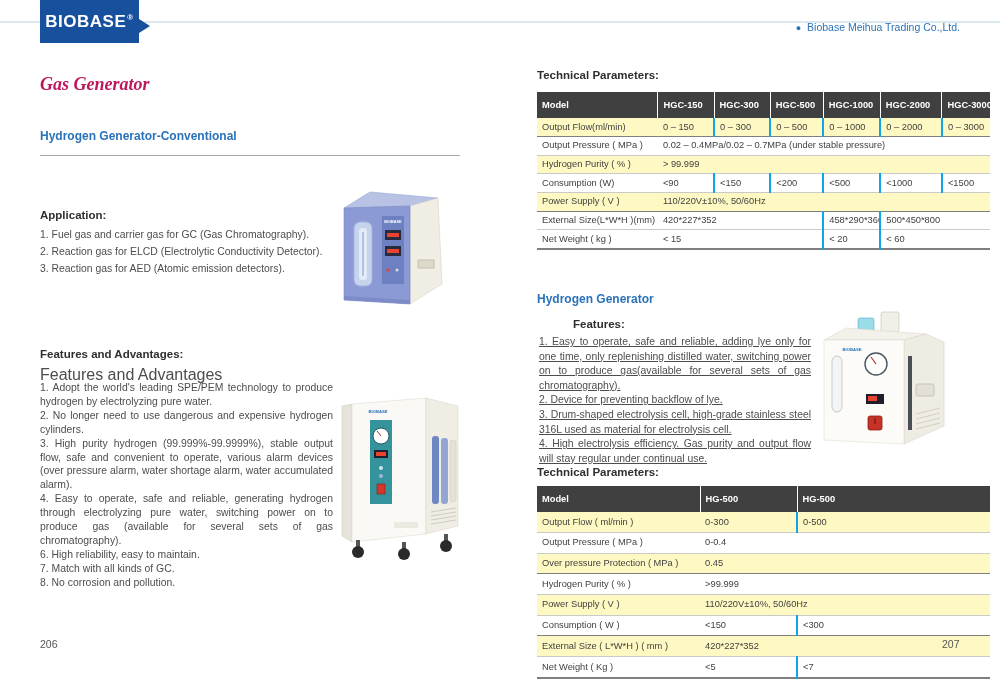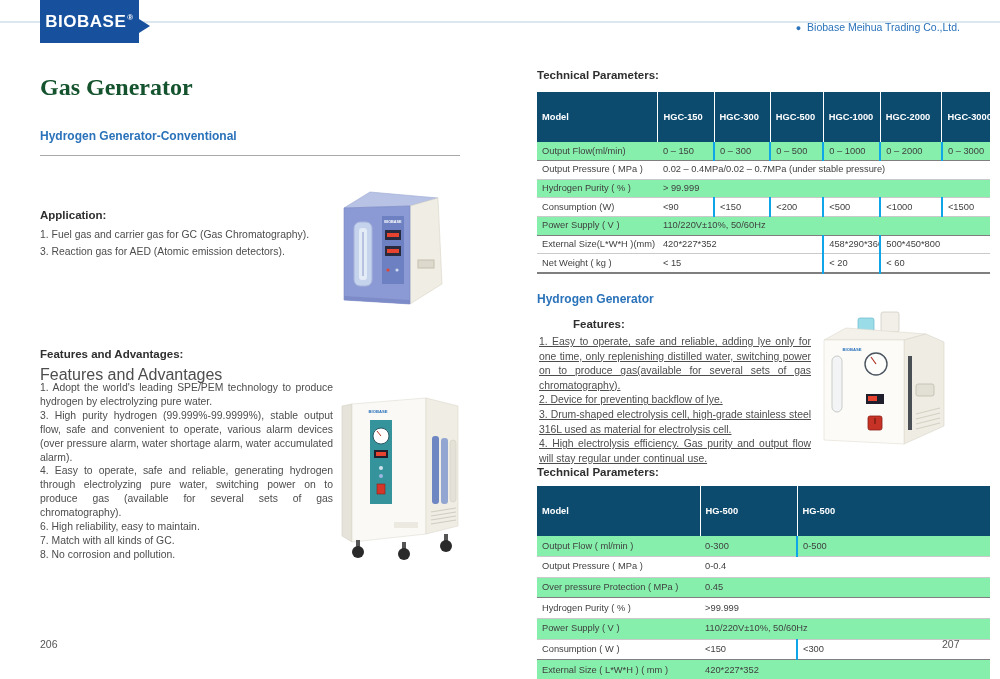--- a/index.html
+++ b/index.html
@@ -19,21 +19,21 @@
   .pennant {
     position:absolute; left:139px; top:19px; width:0; height:0;
     border-left:11px solid #17519e; border-top:7px solid transparent; border-bottom:7px solid transparent;
   }
   .company { position:absolute; right:40px; top:21px; font-size:10.5px; color:#2a72ba; }
   .company .dot { margin-right:6px; font-size:9px; }
 
   
   .page-title {
     position:absolute; left:40px; top:74px; font-family:"Liberation Serif", serif;
-    font-weight:bold; font-size:24px; color:#14532d;
+    font-weight:bold; font-size:18px; color:#be185d;font-style:italic;
   }
   .subheading-blue { position:absolute; font-weight:bold; font-size:12px; color:#2a72ba; }
   .sub-left { left:40px; top:129px; }
   .rule { position:absolute; left:40px; top:155px; width:420px; height:1px; background:#a9a9a9; }
 
   .sec-heading { position:absolute; font-weight:bold; font-size:11.5px; color:#2f2f2f; }
   .app-heading { left:40px; top:209px; }
   .list { position:absolute; font-size:10.4px; color:#4d4d4d; }
   .app-list { left:40px; top:226px; width:300px; }
   .app-list p { line-height:17px; }
@@ -52,31 +52,31 @@
   .feat-list { left:539px; top:335px; width:272px; text-align:justify;text-decoration:underline; }
   .feat-list p { line-height:14.6px; }
   .tp2-heading { left:537px; top:466px; }
 
   
   .ptable { position:absolute; width:453px; }
   .pt1 { left:537px; top:92px; }
   .pt2 { left:537px; top:486px; }
   .ptable table { width:100%; border-collapse:collapse; font-size:9.3px; border-bottom:2px solid #7f7f7f; table-layout:fixed; }
   .ptable th {
-    background:#0c4a6e; color:#fff; text-align:left; font-weight:bold;
-    padding:20px 5px; border-left:1px solid rgba(255,255,255,.45); line-height:1.1;
+    background:#404040; color:#fff; text-align:left; font-weight:bold;
+    padding:8px 5px; border-left:1px solid rgba(255,255,255,.45); line-height:1.1;
     white-space:nowrap; overflow:hidden;
   }
   .ptable th:first-child { border-left:none; }
   .ptable td {
     padding:3.5px 5px; border-bottom:1px solid #cacaca; color:#3f3f3f; line-height:1.15;
     overflow:hidden; white-space:nowrap;
   }
   .pt2 td { padding:4.5px 5px; }
-  .ptable tr.shade td { background:#86efac; }
+  .ptable tr.shade td { background:#fef9c3; }
   .ptable td.v { border-left:2px solid #0ea5e9; }
   .ptable tr.thick td { border-bottom:1px solid #7f7f7f; }
 
   
   .prod { position:absolute; }
   .img1 { left:330px; top:178px; width:128px; height:132px; }
   .img2 { left:334px; top:384px; width:132px; height:180px; }
   .img3 { left:802px; top:298px; width:164px; height:158px; }
 </style>
 </head>
@@ -90,27 +90,29 @@
 <div class="pennant"></div>
 <div class="company"><span class="dot">●</span><span>Biobase Meihua Trading Co.,Ltd.</span></div>
 
 <div class="page-title">Gas Generator</div>
 <div class="subheading-blue sub-left">Hydrogen Generator-Conventional</div>
 <div class="rule"></div>
 
 <div class="sec-heading app-heading">Application:</div>
 <div class="list app-list">
     <p>1. Fuel gas and carrier gas for GC (Gas Chromatography).</p>
+    <p>2. Reaction gas for ELCD (Electrolytic Conductivity Detector).</p>
     <p>3. Reaction gas for AED (Atomic emission detectors).</p>
   </div>
 
 <div class="sec-heading fa-heading">Features and Advantages:</div>
 <div class="fa-sub">Features and Advantages</div>
 <div class="list fa-list">
     <p>1.  Adopt the world's leading SPE/PEM technology to produce hydrogen by electrolyzing pure water.</p>
+    <p>2. No longer need to use dangerous and expensive hydrogen cylinders.</p>
     <p>3. High purity hydrogen (99.999%-99.9999%), stable output flow, safe and convenient to operate, various alarm devices (over pressure alarm, water shortage alarm, water accumulated alarm).</p>
     <p>4. Easy to operate, safe and reliable, generating hydrogen through electrolyzing pure water, switching power on to produce gas (available for  several sets of gas chromatography).</p>
     <p>6. High reliability, easy to maintain.</p>
     <p>7.  Match with all kinds of GC.</p>
     <p>8. No corrosion and pollution.</p>
   </div>
 
 <div class="page-num pn-left">206</div>
 
 <svg class="prod img1" viewBox="0 0 128 132">

